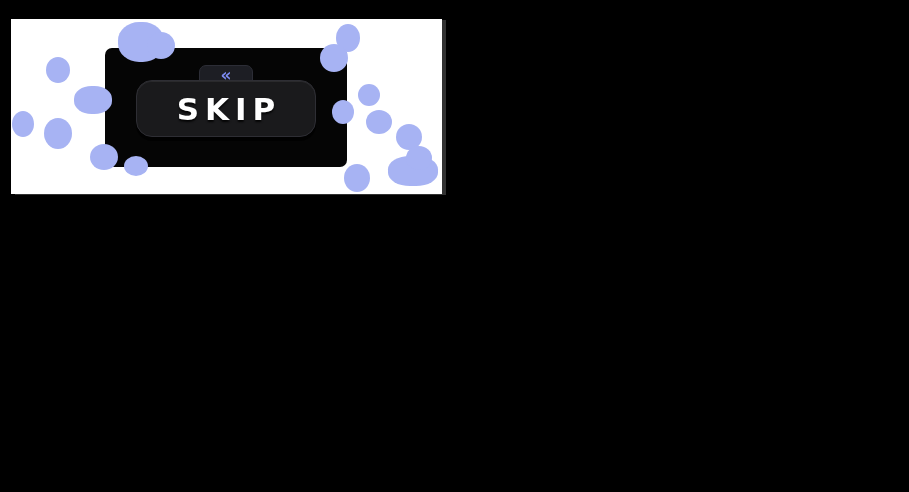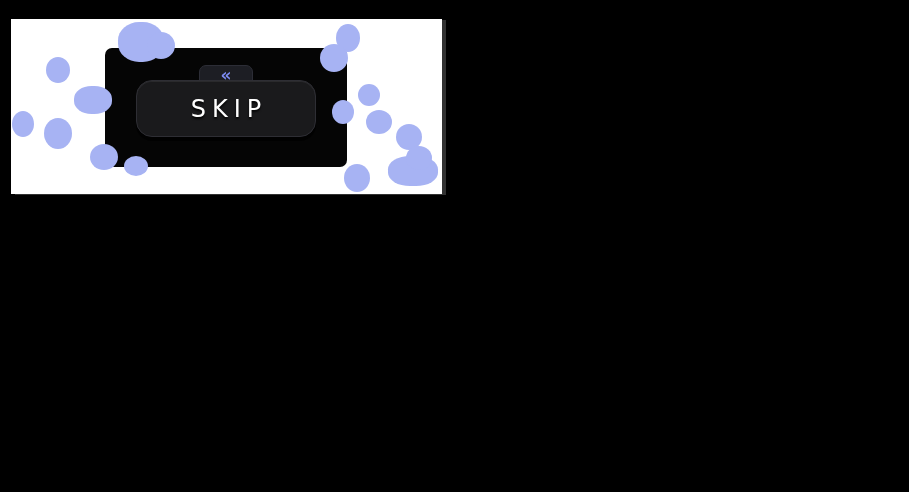--- a/index.html
+++ b/index.html
@@ -65,22 +65,22 @@
     border-radius: 16px;
     box-shadow: 0 4px 0 rgba(0,0,0,0.7), inset 0 1px 0 rgba(255,255,255,0.07);
     display: flex;
     align-items: center;
     justify-content: center;
     cursor: pointer;
     box-sizing: border-box;
   }
   .skip-label {
     color: var(--skip-text, #ffffff);
-    font-size: 24px;
-    font-weight: 400;
+    font-size: 31px;
+    font-weight: 700;
     letter-spacing: 6px;
     text-indent: 6px;
     text-shadow: 0 2px 2px rgba(0,0,0,0.85);
   }
   .blob {
     position: absolute;
     background: var(--blob, #a7b3f3);
     border-radius: 50%;
   }
 </style>

